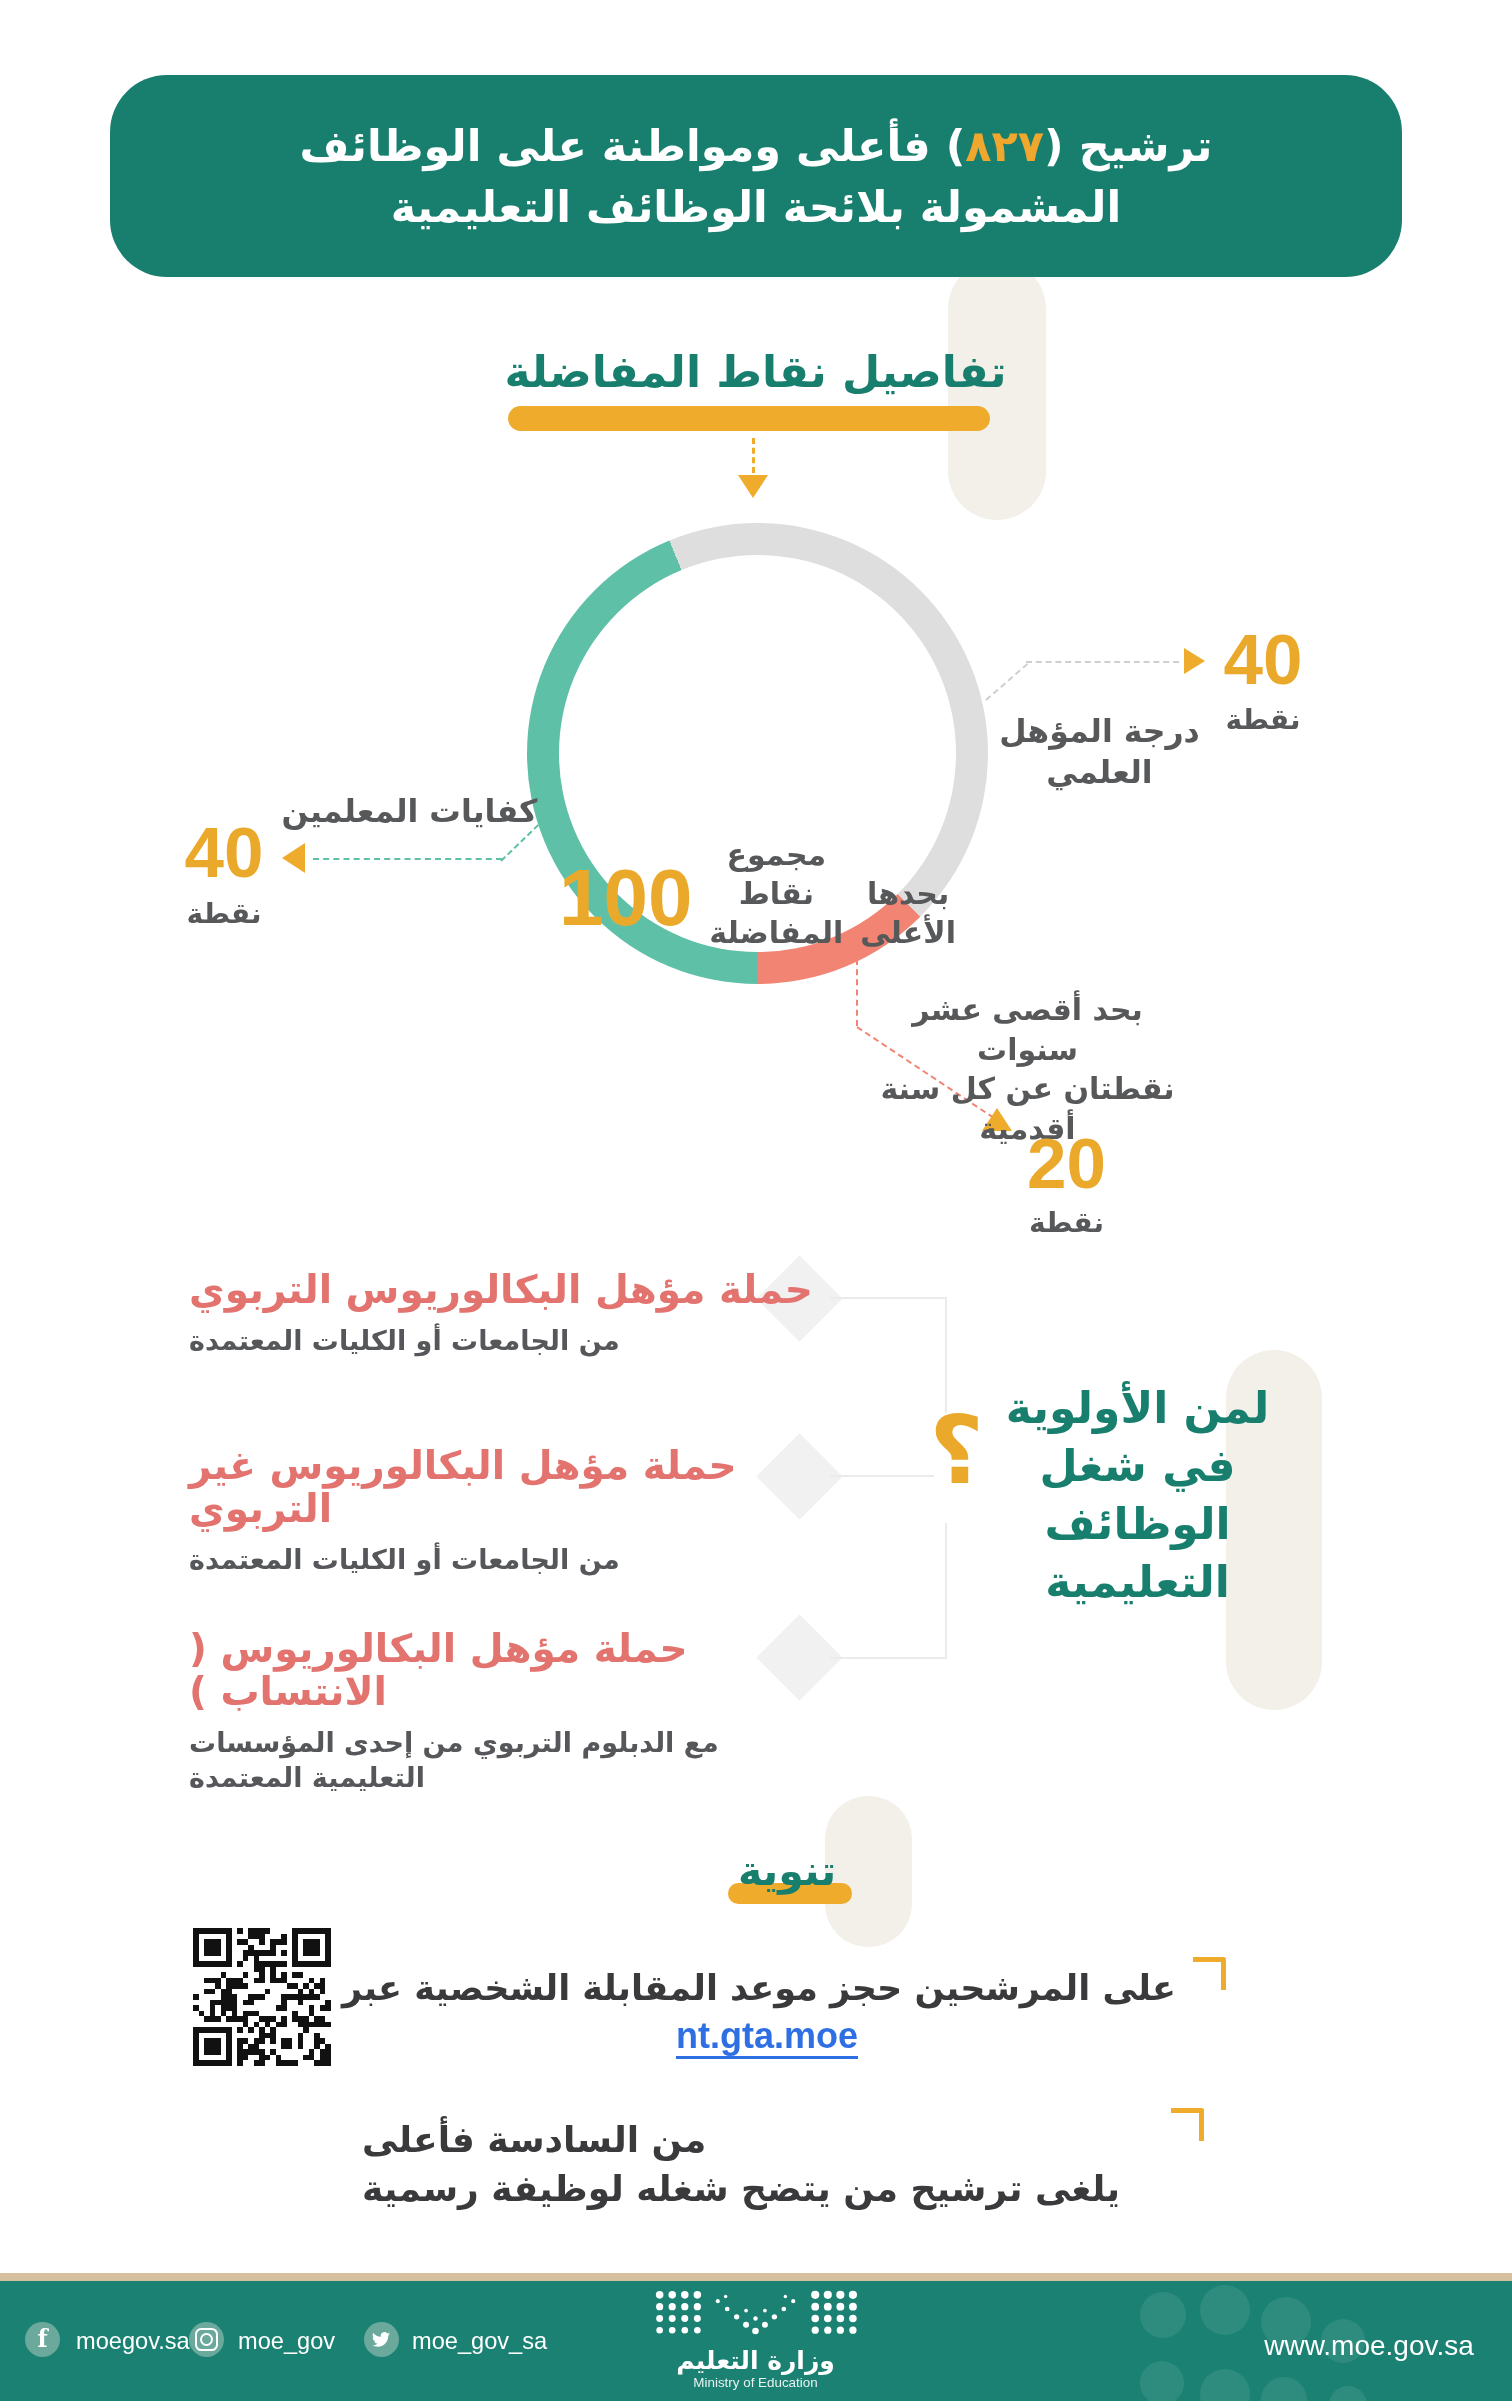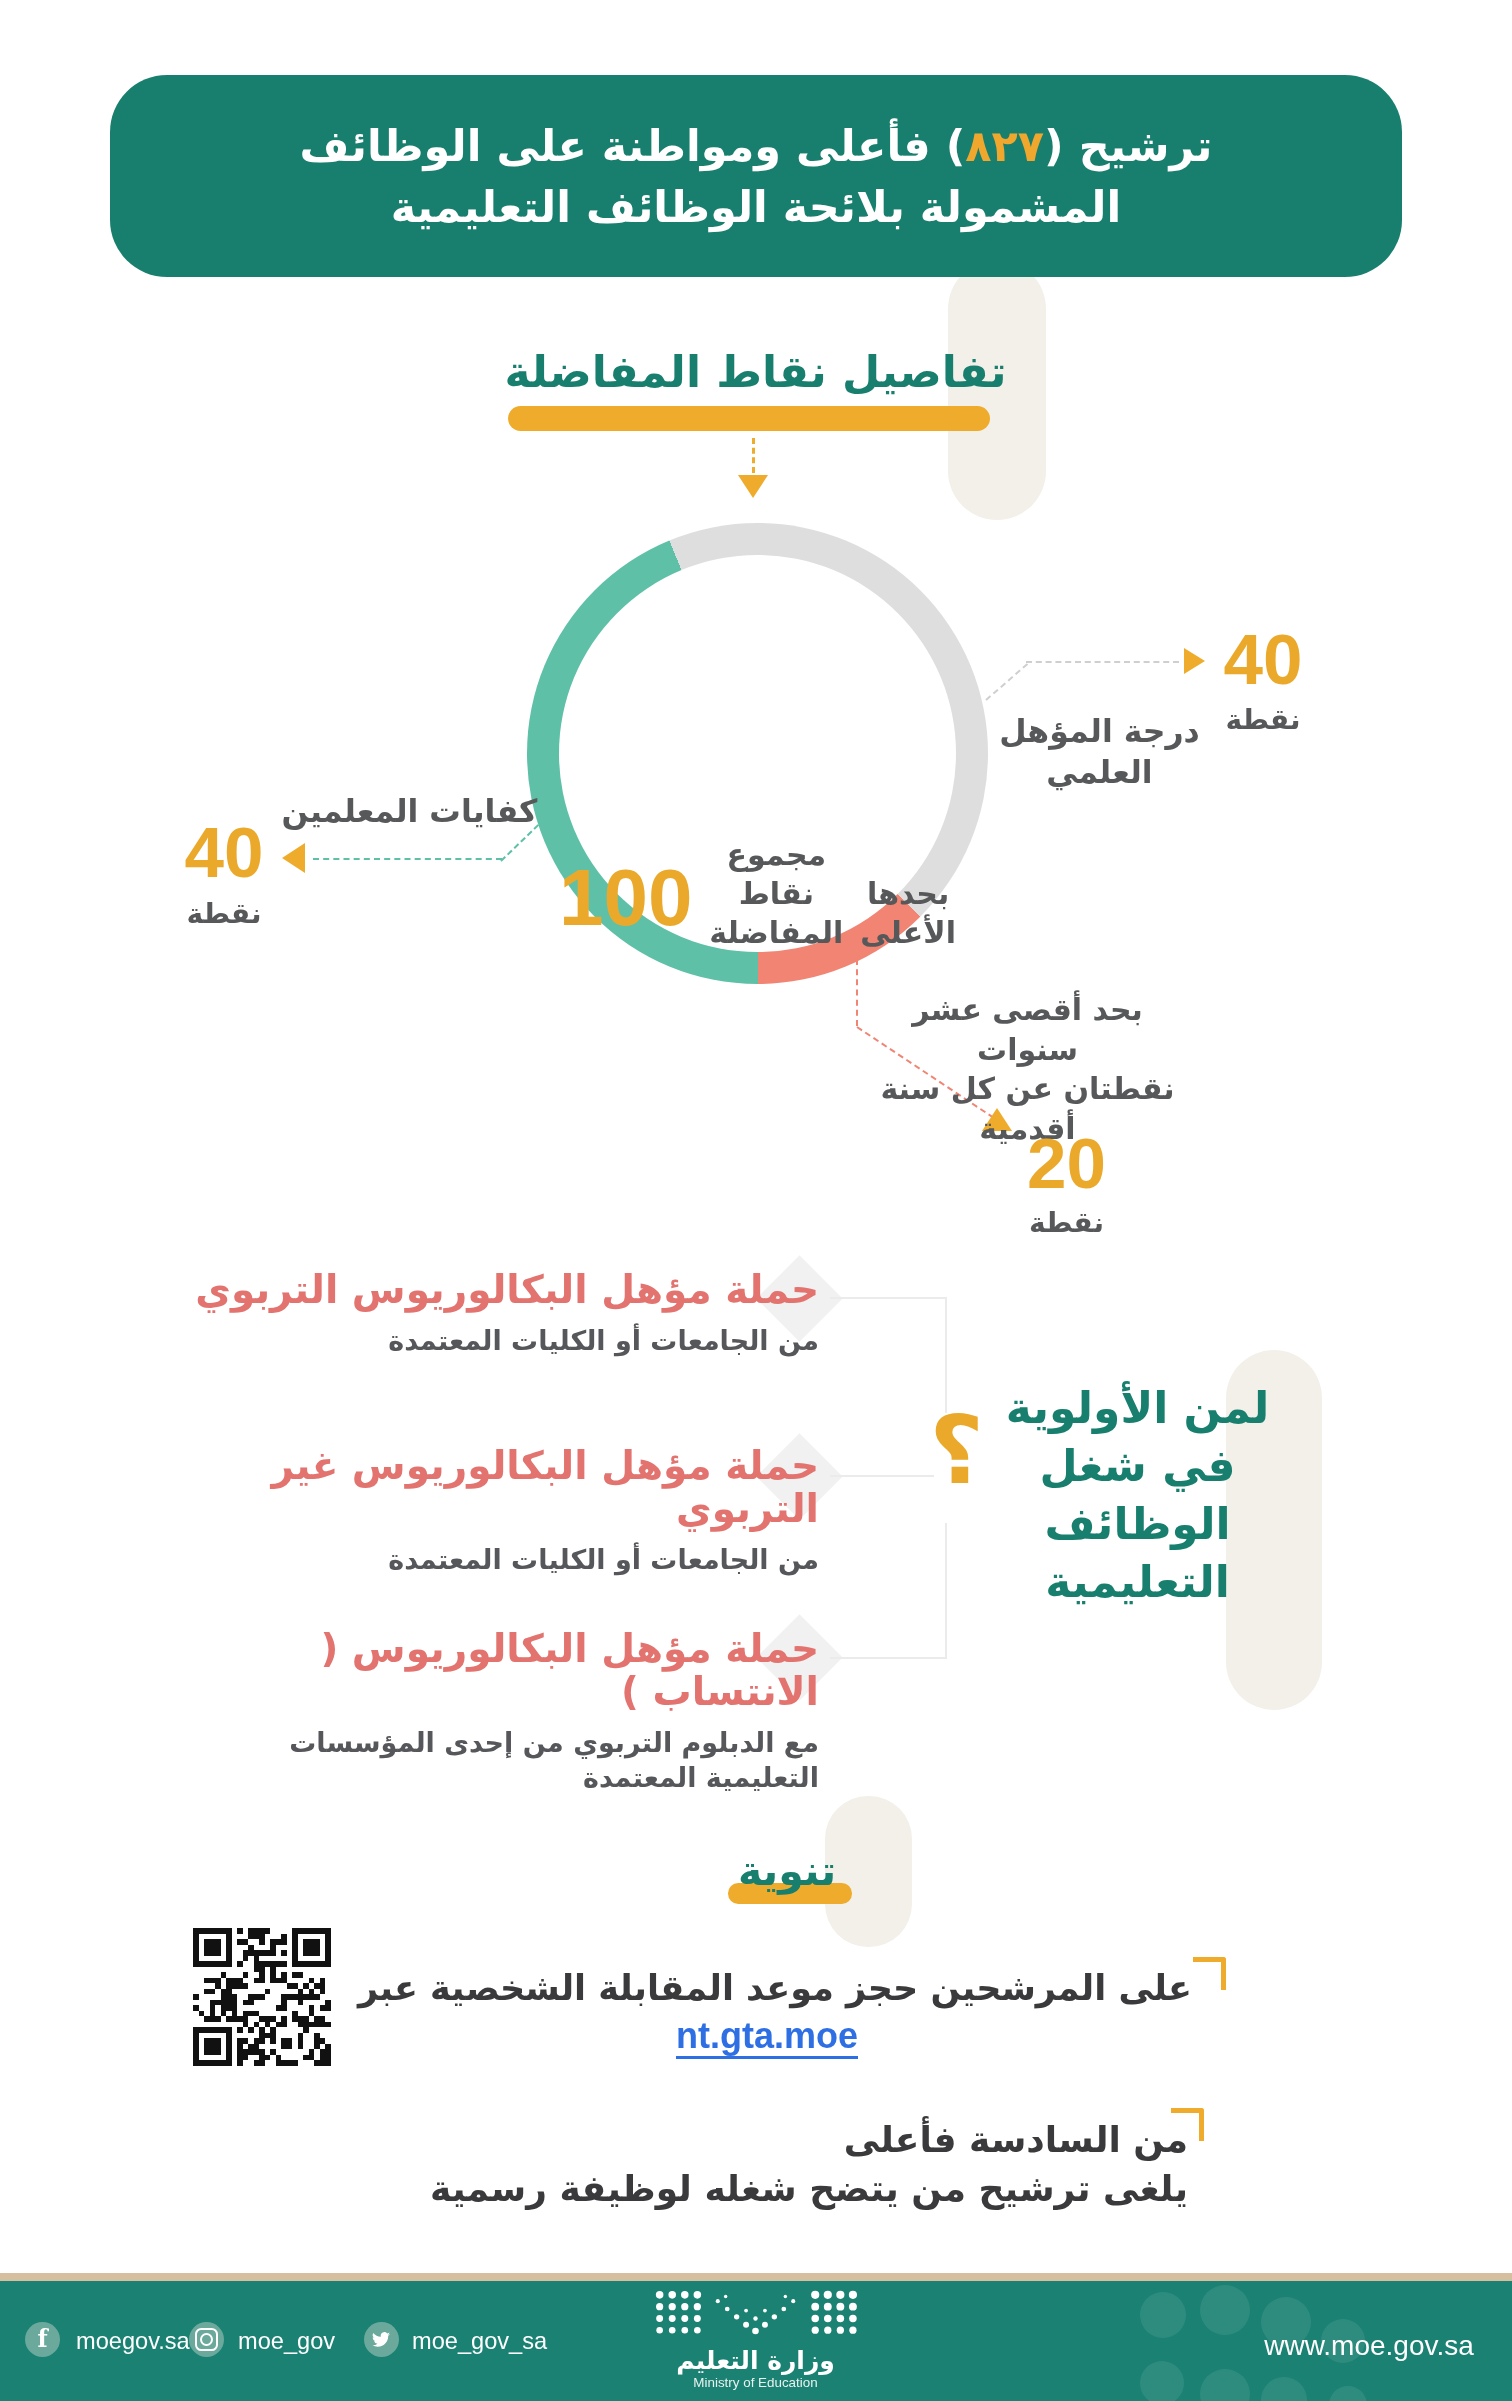--- a/index.html
+++ b/index.html
@@ -63,21 +63,21 @@
   .s-vert{left:856px;top:959px;height:67px;}
   .s-diag{left:857px;top:1026px;width:164px;transform:rotate(33.6deg);}
   .tri-up{left:982px;top:1108px;width:0;height:0;border-left:15px solid transparent;
           border-right:15px solid transparent;border-bottom:23.6px solid #efac2c;}
   .s-label{left:870px;top:990px;width:315px;text-align:center;font-size:30px;font-weight:bold;
            color:#57585a;line-height:1.32;}
   .s-val{left:1023px;top:1128px;width:87px;}
   .s-unit{left:1023px;top:1206px;width:87px;}
 
   
-  .category{left:189px;width:630px;text-align:right;}
+  .category{left:189px;width:630px;text-align:left;}
   .cat-title{font-size:39px;font-weight:bold;color:#e2736e;line-height:1.1;margin-bottom:11px;}
   .cat-sub{font-size:27px;font-weight:bold;color:#56575a;line-height:1.3;}
   .cat1{top:1269px;} .cat2{top:1445px;} .cat3{top:1628px;}
   .diamond{width:61px;height:61px;background:#f1f1f2;transform:rotate(45deg);}
   .d1{left:769px;top:1268px;} .d2{left:769px;top:1446px;} .d3{left:769px;top:1627px;}
   .pline{background:#ebebeb;}
   .pl-h1{left:830px;top:1297px;width:116px;height:2.4px;}
   .pl-v1{left:945px;top:1297px;width:2.4px;height:116px;}
   .pl-h2{left:830px;top:1475px;width:104px;height:2.4px;}
   .pl-v2{left:945px;top:1523px;width:2.4px;height:136px;}
@@ -87,21 +87,21 @@
   .priority-q{left:988px;top:1379px;width:299px;text-align:center;font-size:44px;font-weight:bold;
               color:#187f6e;line-height:58px;}
   .blob-q{left:1226px;top:1350px;width:96px;height:360px;border-radius:48px;}
 
   
   .blob-n{left:825px;top:1796px;width:87px;height:151px;border-radius:43px;}
   .n-bar{left:728px;top:1883px;width:124px;height:20.5px;background:#efac2c;border-radius:10.2px;}
   .n-title{left:669px;top:1839px;width:236px;text-align:center;font-size:41px;font-weight:bold;color:#187f6e;margin-top:8px;}
   .bracket{width:28px;height:28px;border-top:5.5px solid #efac2c;border-right:5.5px solid #efac2c;border-top-right-radius:3.1px;}
   .br1{left:1193px;top:1957px;} .br2{left:1171px;top:2108px;}
-  .n-item{text-align:right;font-size:35px;font-weight:bold;color:#3a3a3c;line-height:1.35;}
+  .n-item{text-align:left;font-size:35px;font-weight:bold;color:#3a3a3c;line-height:1.35;}
   .n-item1{left:342px;top:1965px;width:850px;}
   .n-link{left:342px;top:2015px;width:850px;text-align:center;font-size:36px;font-weight:bold;
           color:#2f6fe4;text-decoration:underline;text-underline-offset:7.9px;
           font-family:"Liberation Sans","DejaVu Sans",sans-serif;}
   .n-item2{left:362px;top:2116px;width:826px;font-size:36px;}
   #qr{left:193px;top:1928px;}
 
   
   .tan-strip{left:0;top:2273px;width:1512px;height:7.9px;background:#d5bf9f;}
   .footer{left:0;top:2281px;width:1512px;height:120px;background:#1a8173;}

